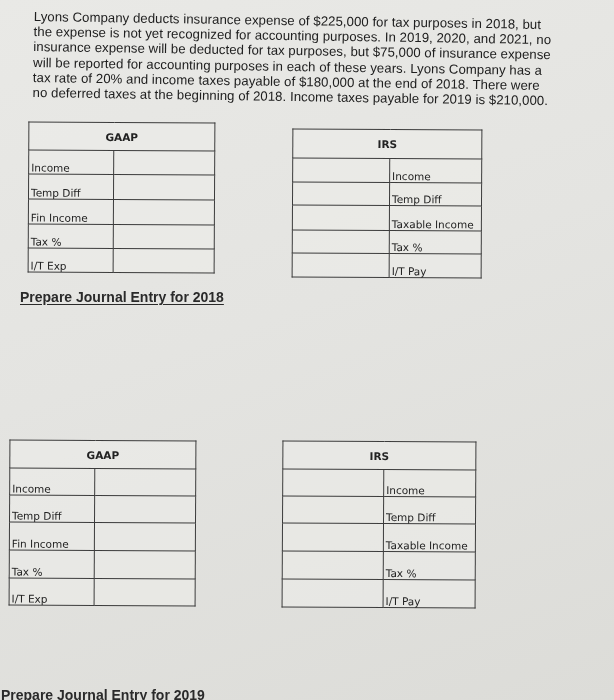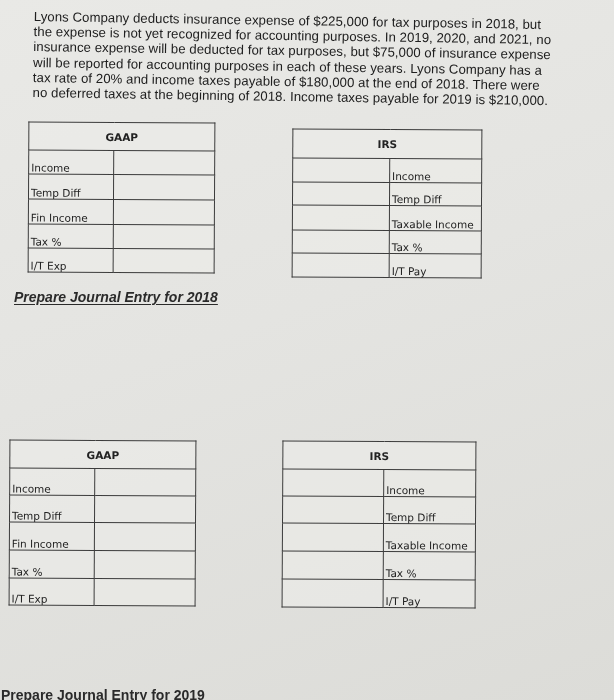--- a/index.html
+++ b/index.html
@@ -92,21 +92,21 @@
     <td></td>
     <td>Tax %</td>
   </tr>
   <tr style="height:24px">
     <td></td>
     <td>I/T Pay</td>
   </tr>
 </tbody>
   </table>
 
-<div class="heading" style="left:14px; top:289px;font-style:italic;">Prepare Journal Entry for 2018</div>
+<div class="heading" style="left:20px; top:289px;">Prepare Journal Entry for 2018</div>
 
 <table class="t" style="left:9px; top:440px; width:187px; transform:rotate(0.3deg);">
   <tbody>
       <tr style="height:28px">
     <th colspan="2">GAAP</th>
   </tr>
   <tr style="height:27px">
     <td style="width:80px">Income</td>
     <td></td>
   </tr>

